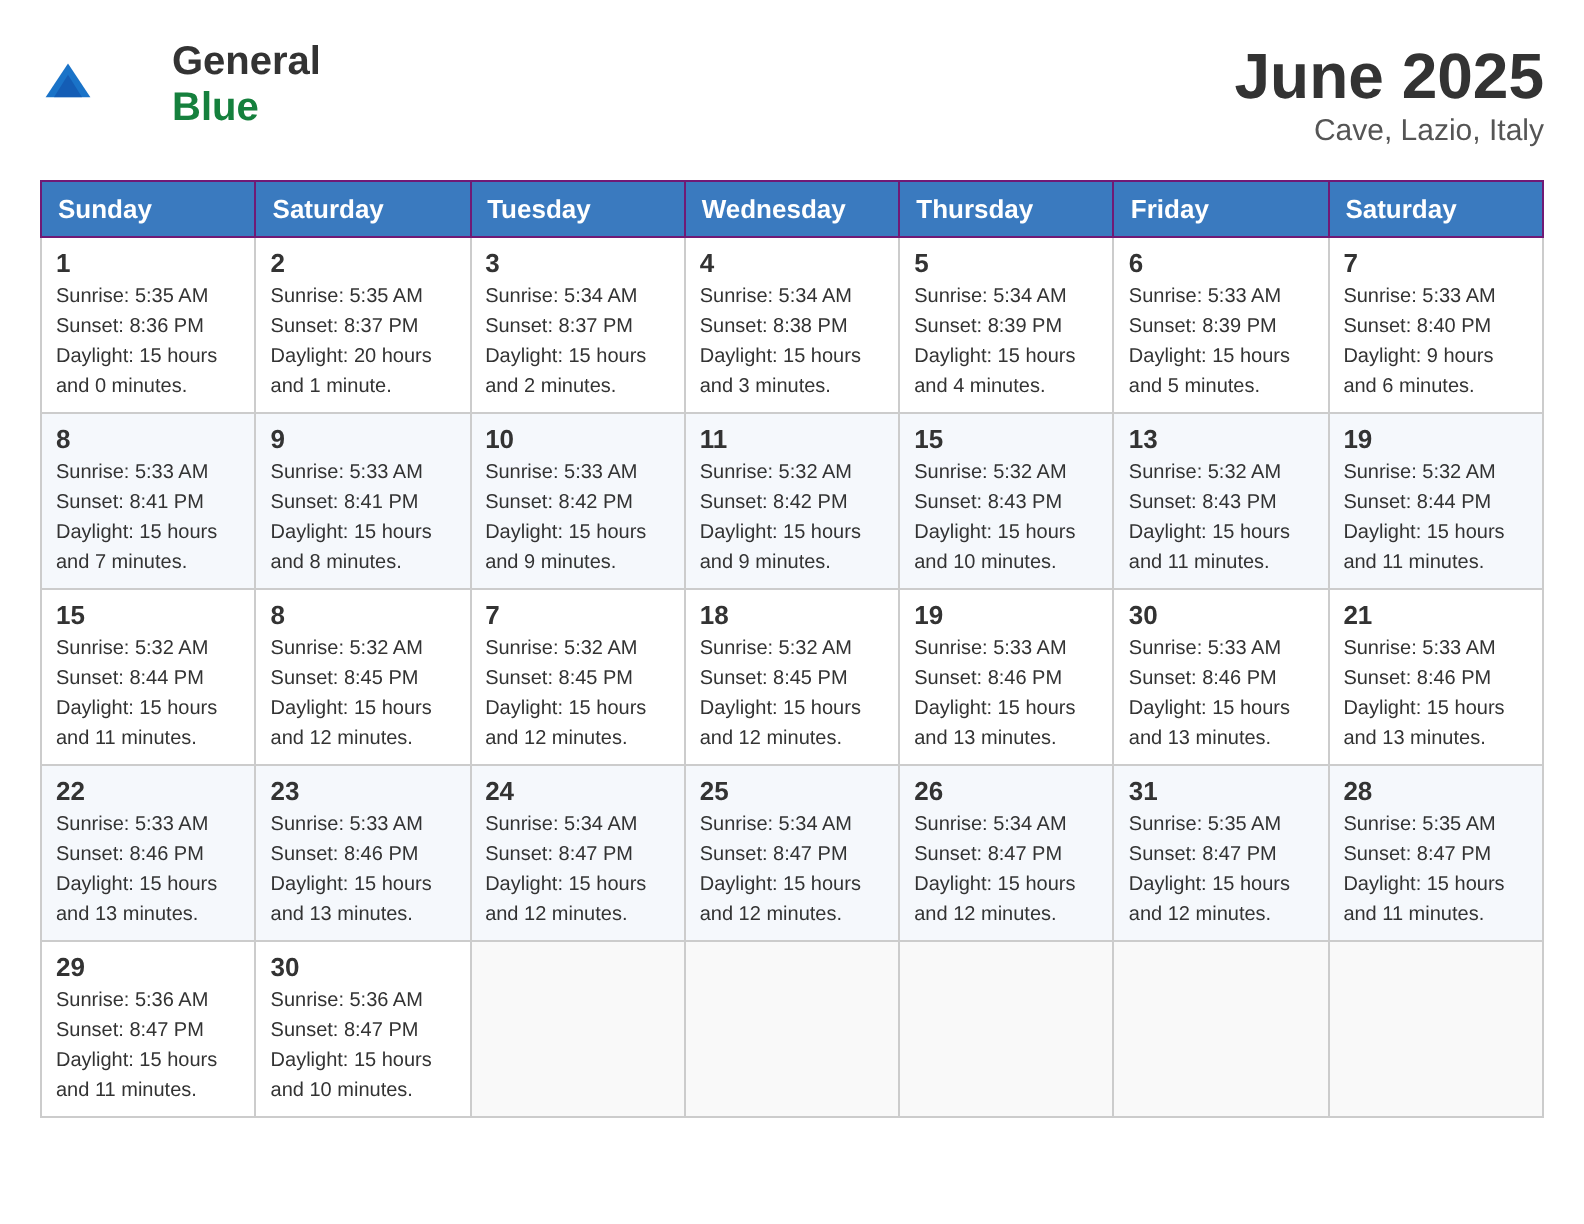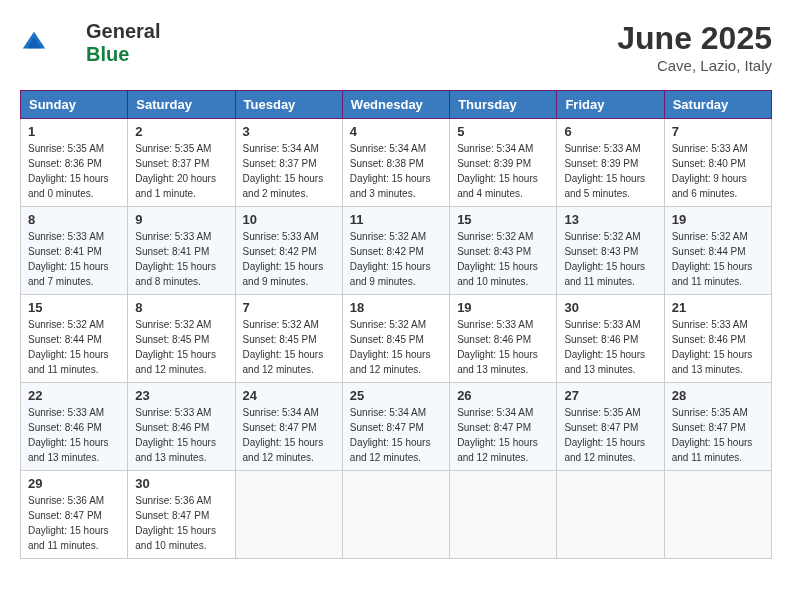--- a/index.html
+++ b/index.html
@@ -331,21 +331,21 @@
       </td>
         <td>
         <span class="day-number">26</span>
         <div class="day-info">
           <span>Sunrise: 5:34 AM</span><br>
           <span>Sunset: 8:47 PM</span><br>
           <span>Daylight: 15 hours and 12 minutes.</span>
         </div>
       </td>
         <td>
-        <span class="day-number">27</span>
+        <span class="day-number">31</span>
         <div class="day-info">
           <span>Sunrise: 5:35 AM</span><br>
           <span>Sunset: 8:47 PM</span><br>
           <span>Daylight: 15 hours and 12 minutes.</span>
         </div>
       </td>
         <td>
         <span class="day-number">28</span>
         <div class="day-info">
           <span>Sunrise: 5:35 AM</span><br>

